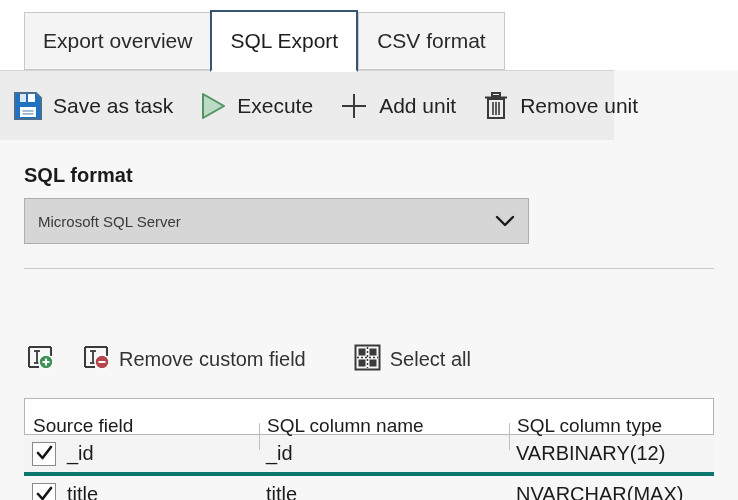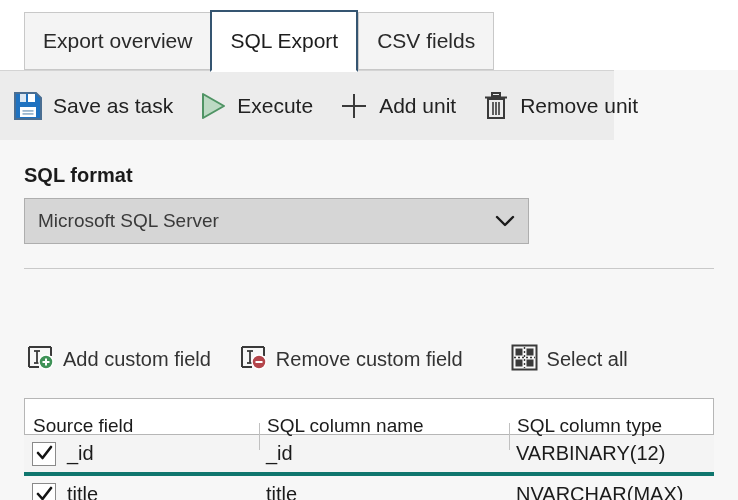--- a/index.html
+++ b/index.html
@@ -104,21 +104,21 @@
     position: absolute; left: 24px; top: 58px;
     width: 505px; height: 46px;
     background: #d6d6d6;
     border: 1px solid #aeaeae;
     display: flex; align-items: center;
     cursor: pointer;
   }
   .combo-value {
     flex: 1;
     padding-left: 13px;
-    font-size: 19px; color: #3a3a3a;
+    font-size: 15px; color: #3a3a3a;
     white-space: nowrap; overflow: hidden;
   }
   .combo-arrow {
     width: 46px; display: flex; align-items: center; justify-content: center;
   }
 
   .divider {
     position: absolute; left: 24px; top: 128px;
     width: 690px; height: 1px;
     background: #c9c9c9;
@@ -202,21 +202,21 @@
 
   <div class="tabstrip">
     <div class="tabs">
       <div class="tab">
         <span>Export overview</span>
       </div>
       <div class="tab active">
         <span>SQL Export</span>
       </div>
       <div class="tab">
-        <span>CSV fields</span>
+        <span>CSV format</span>
       </div>
     </div>
   </div>
 
   <div class="toolbar">
 
     <div class="tb-item">
       <span class="tb-icon">
         <svg class="ico-floppy" viewBox="0 0 30 30">
           <path d="M2 2 H23 L28 7 V28 H2 Z" fill="#1f72c0" stroke="#4a6e92" stroke-width="2"></path>
@@ -288,21 +288,20 @@
           <svg class="ico-field" viewBox="0 0 28 26">
             <path d="M3 3 H25 M3 3 V23 M25 3 V12 M3 23 H13" fill="none" stroke="#3a3a3a" stroke-width="2"></path>
             <line x1="8" y1="7" x2="14" y2="7" stroke="#3a3a3a" stroke-width="1.8"></line>
             <line x1="11" y1="7" x2="11" y2="19" stroke="#3a3a3a" stroke-width="1.8"></line>
             <line x1="8" y1="19" x2="14" y2="19" stroke="#3a3a3a" stroke-width="1.8"></line>
             <circle cx="20" cy="18" r="7" fill="#3f9257" stroke="#ffffff" stroke-width="1.5"></circle>
             <line x1="20" y1="14.5" x2="20" y2="21.5" stroke="#ffffff" stroke-width="2"></line>
             <line x1="16.5" y1="18" x2="23.5" y2="18" stroke="#ffffff" stroke-width="2"></line>
           </svg>
         </span>
-        <span class="fa-label">Add custom field</span>
       </div>
 
       <span class="sp-1"></span>
 
       <div class="fa-item">
         <span>
           <svg class="ico-field" viewBox="0 0 28 26">
             <path d="M3 3 H25 M3 3 V23 M25 3 V12 M3 23 H13" fill="none" stroke="#3a3a3a" stroke-width="2"></path>
             <line x1="8" y1="7" x2="14" y2="7" stroke="#3a3a3a" stroke-width="1.8"></line>
             <line x1="11" y1="7" x2="11" y2="19" stroke="#3a3a3a" stroke-width="1.8"></line>

